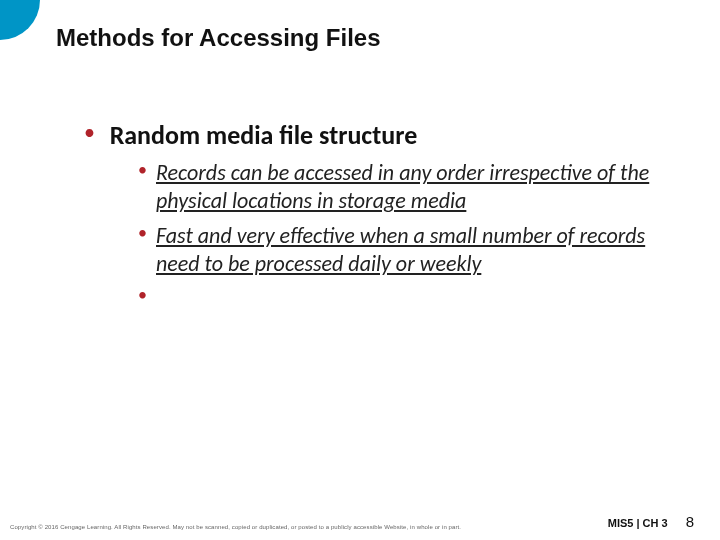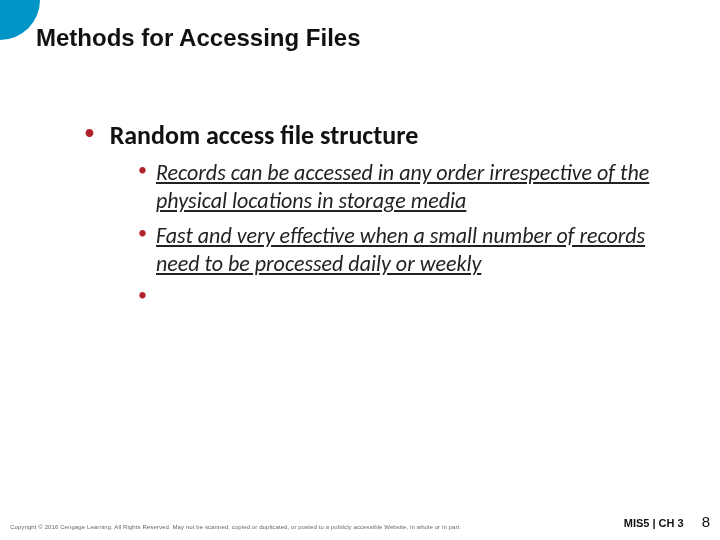--- a/index.html
+++ b/index.html
@@ -11,21 +11,21 @@
     left: -40px;
     width: 80px;
     height: 80px;
     background: #0095c6;
     border-radius: 50%;
   }
 
   .title {
     position: absolute;
     top: 24px;
-    left: 36px;
+    left: 56px;
     font-family: Arial, Helvetica, sans-serif;
     font-weight: 700;
     font-size: 24px;
     color: #111;
   }
 
   .content {
     position: absolute;
     top: 120px;
     left: 60px;
@@ -70,21 +70,21 @@
     font-style: italic;
     color: #222;
     line-height: 1.28;
     text-decoration: underline;
   }
 
   .footer {
     position: absolute;
     bottom: 10px;
     left: 10px;
-    right: 10px;
+    right: 26px;
     display: flex;
     align-items: flex-end;
     justify-content: space-between;
   }
   .copyright {
     font-size: 6px;
     color: #666;
     font-family: Arial, sans-serif;
     letter-spacing: 0.1px;
   }
@@ -108,21 +108,21 @@
 </head>
 <body>
 
 <div class="corner-shape"></div>
 
 <div class="title">Methods for Accessing Files</div>
 
 <div class="content">
   <div class="level1">
     <span class="dot">•</span>
-    <span class="text">Random access file structure</span>
+    <span class="text">Random media file structure</span>
   </div>
 
   <div class="level2">
     <span class="dot">•</span>
     <span class="text">Records can be accessed in any order irrespective of the physical locations in storage media</span>
   </div>
   <div class="level2">
     <span class="dot">•</span>
     <span class="text">Fast and very effective when a small number of records need to be processed daily or weekly</span>
   </div>

